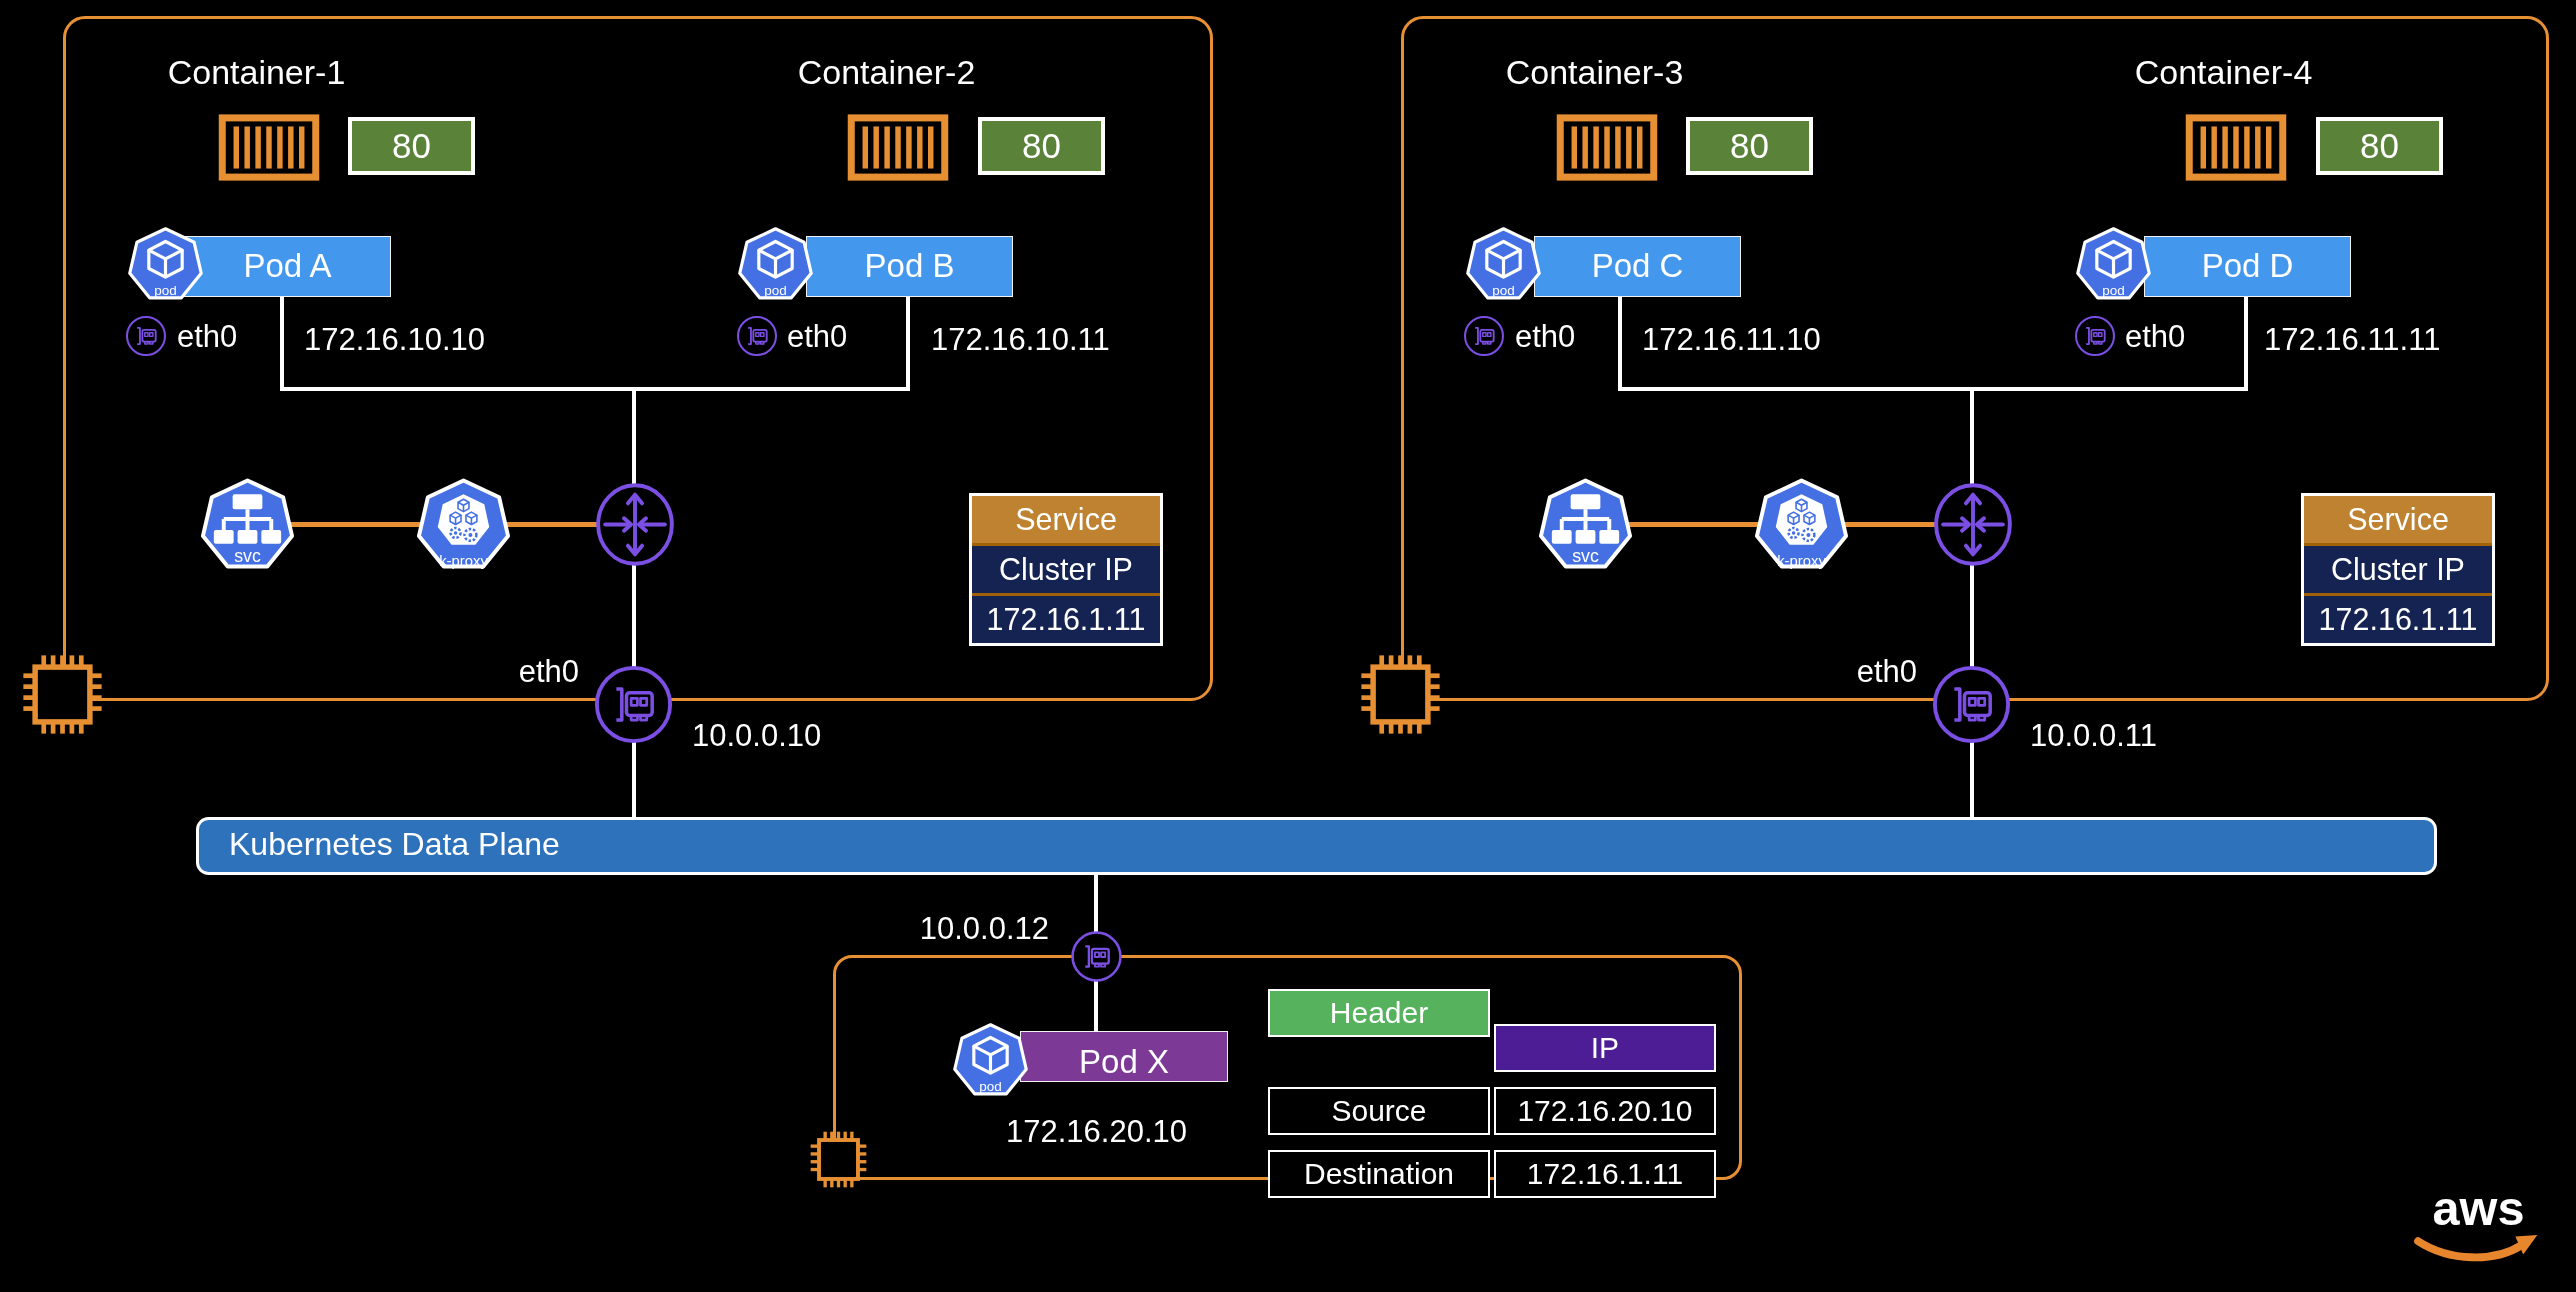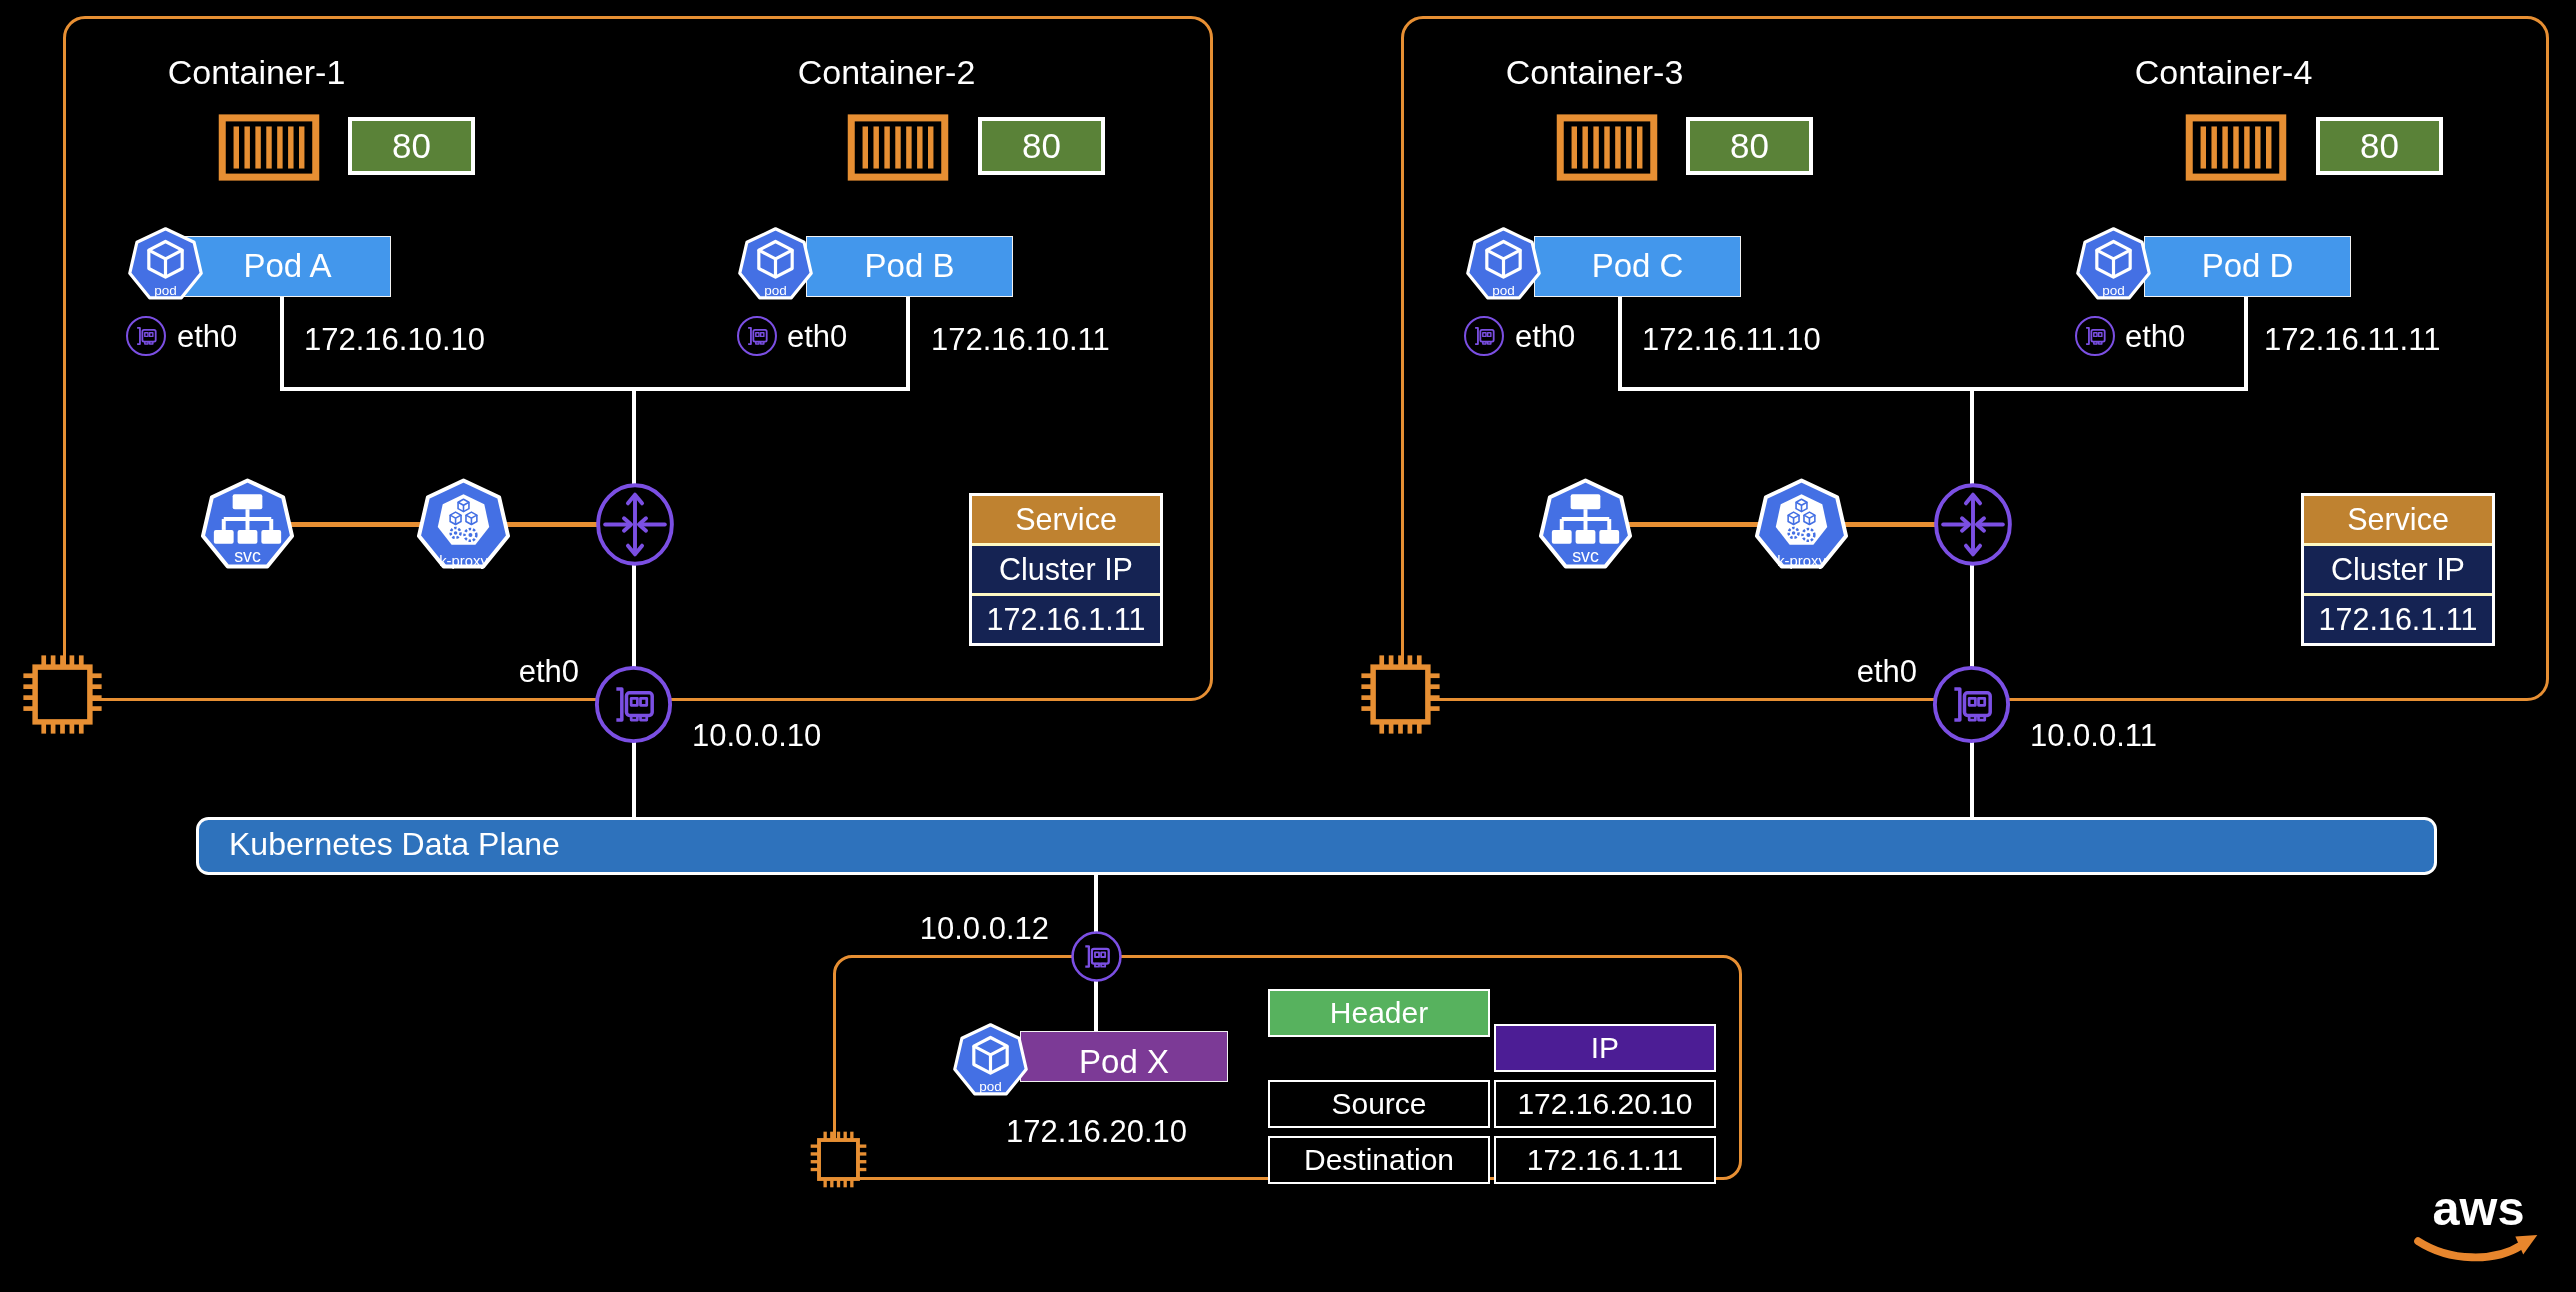--- a/index.html
+++ b/index.html
@@ -23,32 +23,32 @@
   .podlabel.px{background:#7C3A96;width:208px;height:51px;line-height:59px;}
   .iptext{position:absolute;font-size:31px;color:#fff;z-index:2;white-space:nowrap;}
   .ethlabel{position:absolute;font-size:31px;color:#fff;z-index:2;}
   .r{text-align:right;}
   .vline{position:absolute;width:3.9px;background:#fff;z-index:1;}
   .hline{position:absolute;height:3.9px;background:#fff;z-index:1;}
   .oline{position:absolute;height:4.7px;background:#E78F33;z-index:1;}
   .icon{z-index:3;}
   .hexicon{z-index:4;}
   .srv{
-    position:absolute;width:194px;background:#fef9c3;border:3.9px solid #fff;box-sizing:border-box;
+    position:absolute;width:194px;background:#a16207;border:3.9px solid #fff;box-sizing:border-box;
     display:flex;flex-direction:column;gap:3.1px;z-index:2;
   }
   .srv>div{height:47px;line-height:47px;text-align:center;font-size:30.5px;color:#fff;}
   .srv-hd{background:#BF8230;}
   .srv-bd{background:#152353;}
   .plane{
     position:absolute;left:196px;top:817px;width:2241px;height:58px;box-sizing:border-box;
     background:#2E72BC;border:3.9px solid #fff;border-radius:12.5px;z-index:2;
     font-size:32px;line-height:49px;padding-left:30px;color:#fff;
   }
-  .pkt{position:absolute;left:1268px;top:989px;width:448px;display:flex;flex-direction:column;gap:8px;z-index:2;}
+  .pkt{position:absolute;left:1268px;top:989px;width:448px;display:flex;flex-direction:column;gap:15px;z-index:2;}
   .pkt-row{display:grid;grid-template-columns:1fr 1fr;gap:3.9px;}
   .pkt-cell{
     border:2.3px solid #fff;height:44px;line-height:44px;text-align:center;font-size:30px;
     background:#000;color:#fff;
   }
   .pkt-hd1{background:#57B25E;}
   .pkt-hd2{background:#4c1d95;margin-top:35px;}
   .copyright{position:absolute;left:20.3px;top:1216px;font-size:28px;color:#8F8F8F;z-index:2;}
   svg text{font-family:"Liberation Sans",sans-serif;}
 </style>

